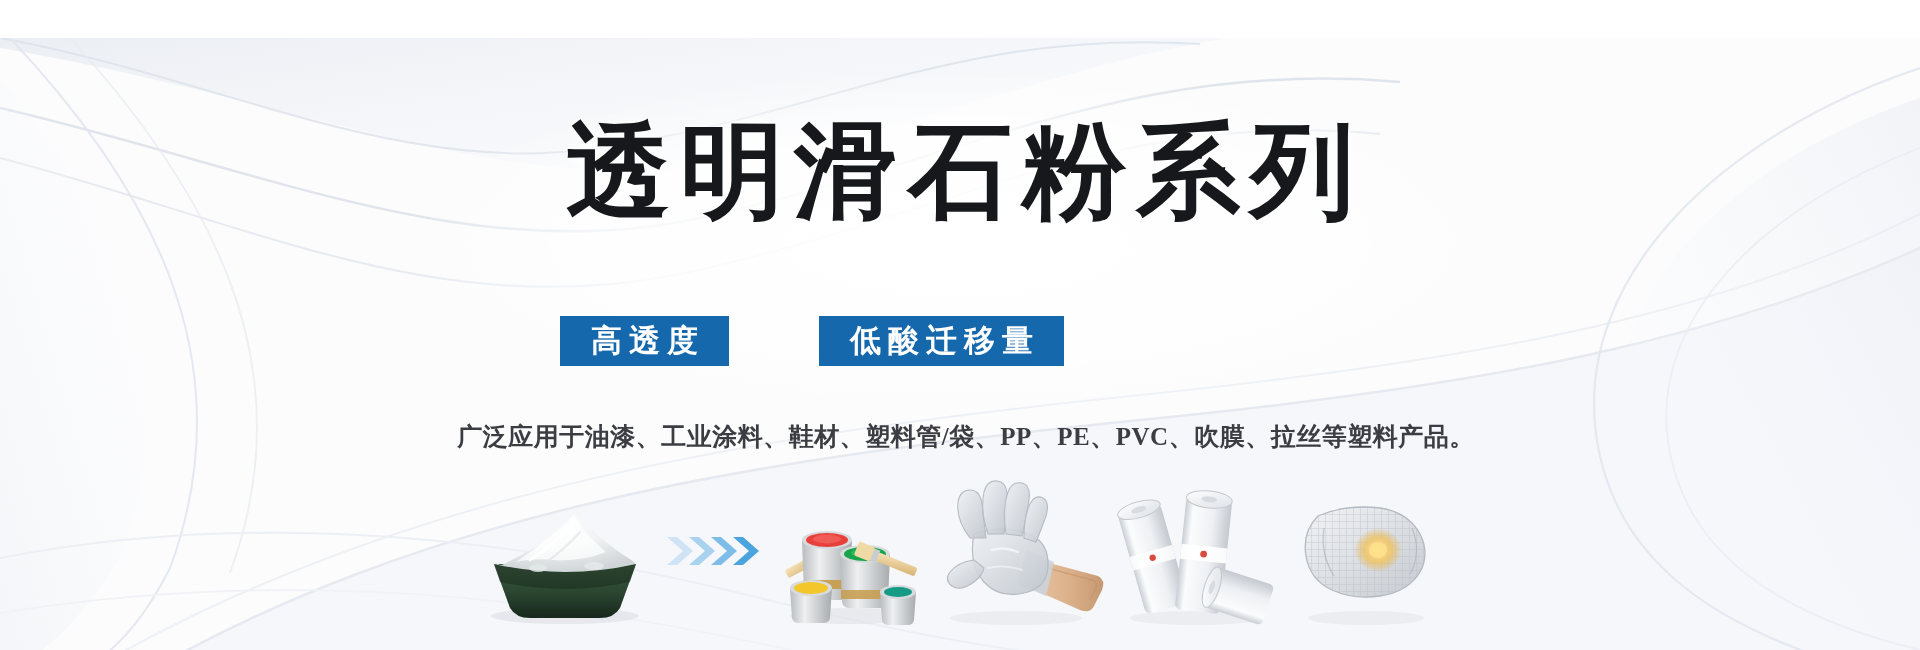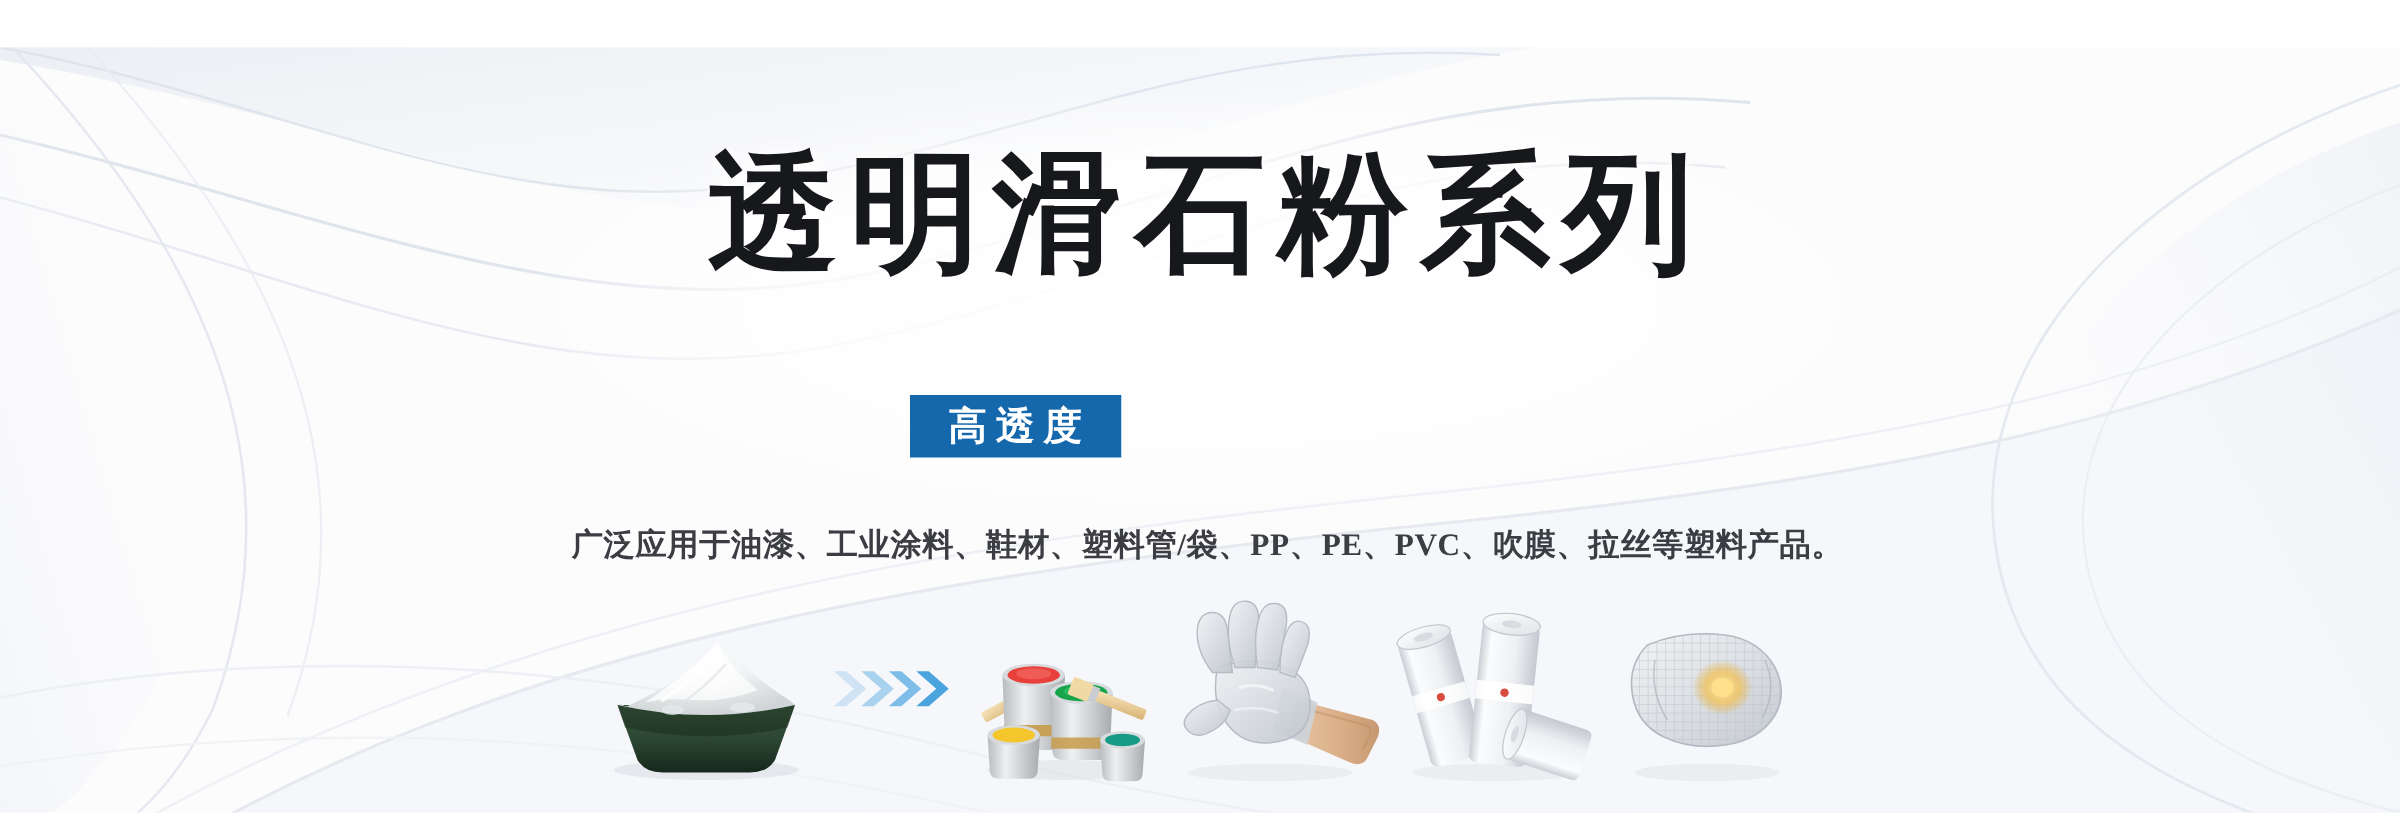--- a/index.html
+++ b/index.html
@@ -144,20 +144,21 @@
   </svg>
 
   <div class="glow"></div>
 
   <div class="content">
 
     <h1 class="headline">透明滑石粉系列</h1>
 
     <div class="badges">
       <span class="badge">高透度</span>
+      <span class="badge">低酸迁移量</span>
     </div>
 
     <p class="subdesc">广泛应用于油漆、工业涂料、鞋材、塑料管/袋、PP、PE、PVC、吹膜、拉丝等塑料产品。</p>
 
     <div class="products">
 
       <div class="prod p-bowl">
         <svg width="190" height="150" viewBox="0 0 190 150">
           <defs>
             <linearGradient id="bowlG" x1="0" y1="0" x2="0" y2="1">

